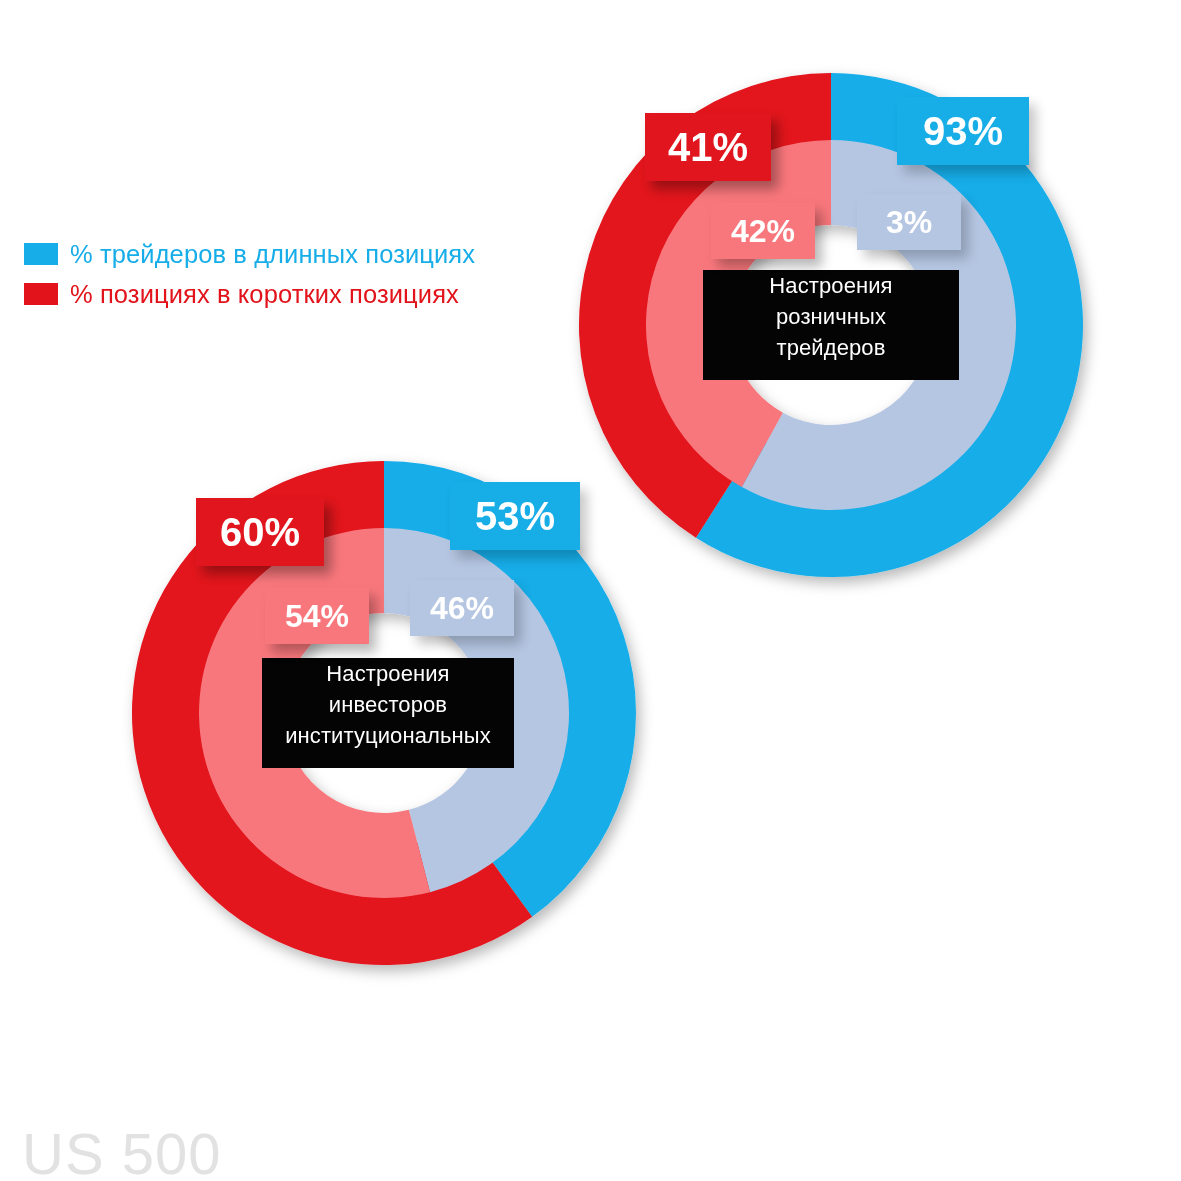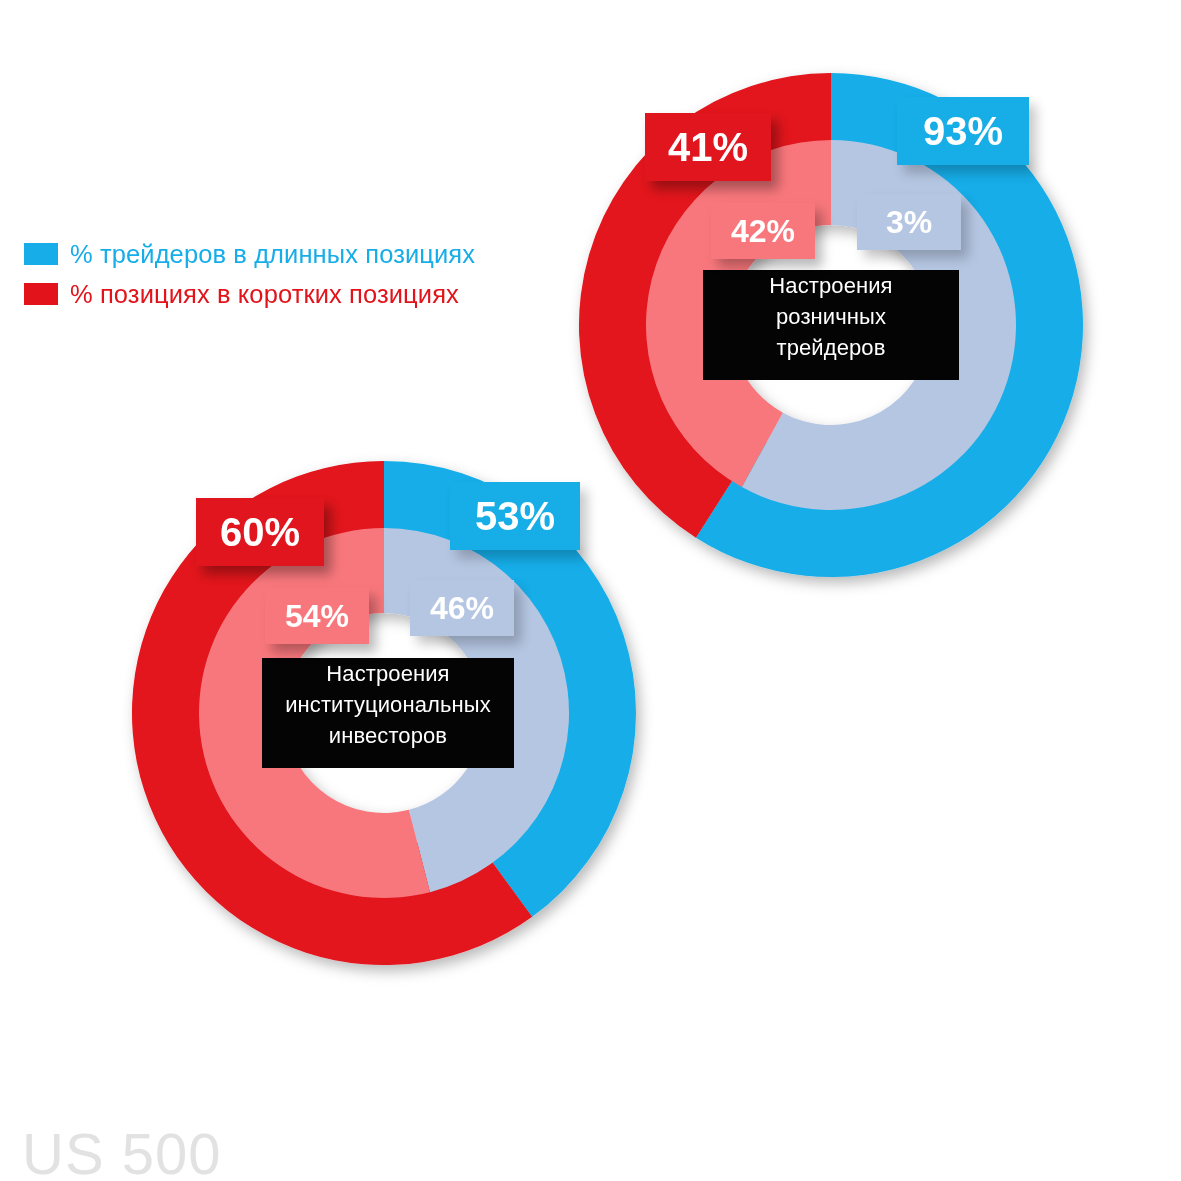--- a/index.html
+++ b/index.html
@@ -131,22 +131,22 @@
         <path fill="#B5C6E2" d="M 253.00 68.00 A 185 185 0 0 1 299.01 432.19 L 277.87 349.86 A 100 100 0 0 0 253.00 153.00 Z"></path>
 
         <path fill="#F8777C" d="M 299.01 432.19 A 185 185 0 1 1 253.00 68.00 L 253.00 153.00 A 100 100 0 1 0 277.87 349.86 Z"></path>
       </g>
     </svg>
   </div>
 
   <div class="center-cap" style="left:262px;top:658px;width:252px;height:110px;">
     <div>
       <div>Настроения</div>
+      <div>инвесторов</div>
       <div>институциональных</div>
-      <div>инвесторов</div>
     </div>
   </div>
 
   <div class="callout outer cal-red-o" style="left:196px;top:482px;width:128px;height:68px;">
     <span>60%</span>
   </div>
   <div class="callout outer cal-blue-o" style="left:450px;top:482px;width:130px;height:68px;">
     <span>53%</span>
   </div>
   <div class="callout inner cal-red-i" style="left:265px;top:588px;width:104px;height:56px;justify-content:center;">

